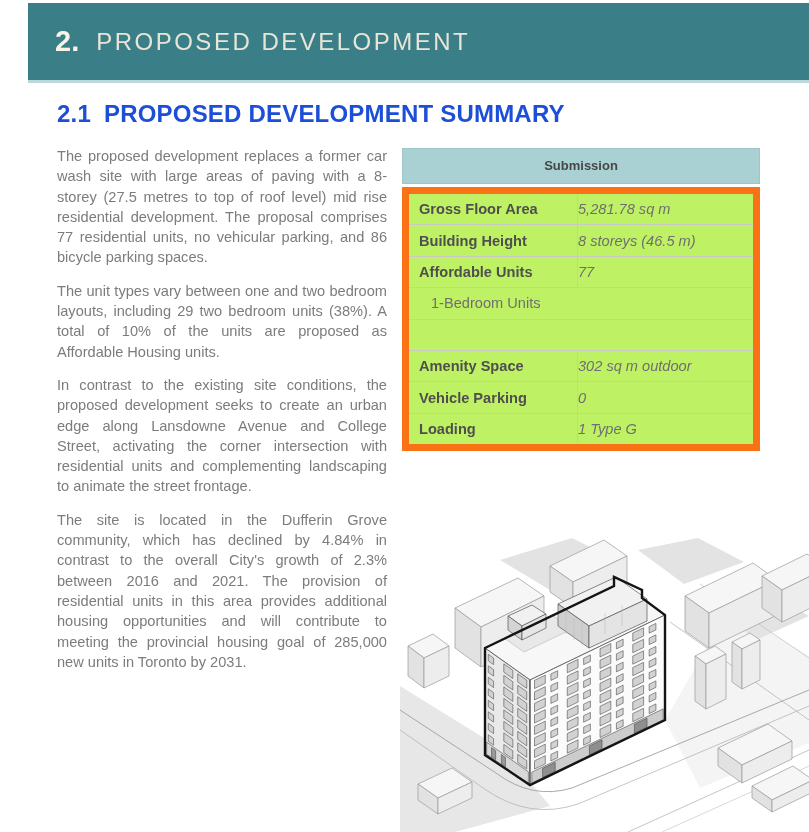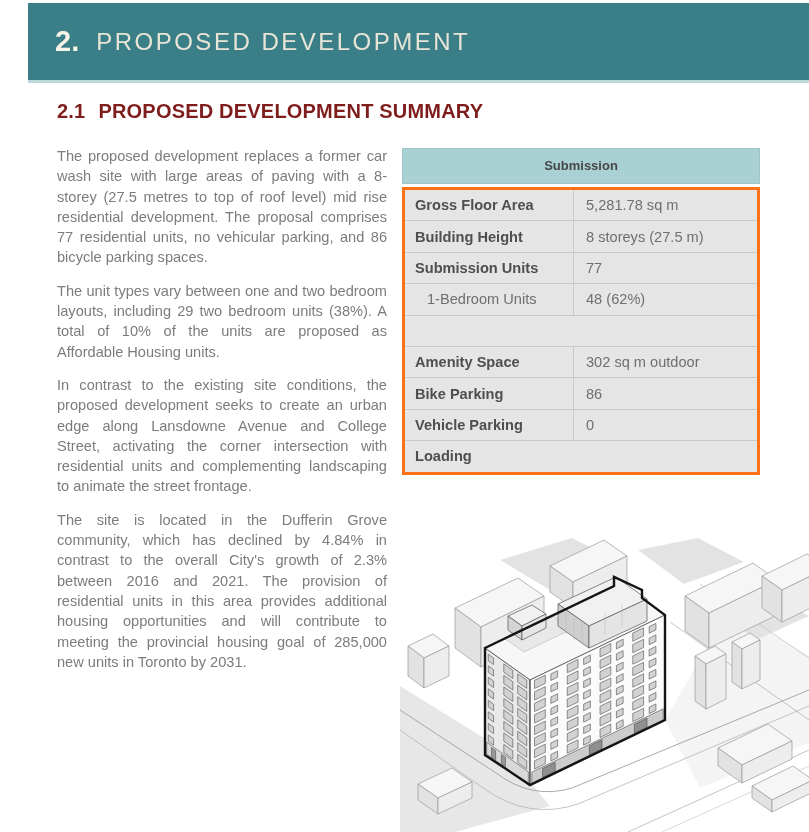--- a/index.html
+++ b/index.html
@@ -17,51 +17,51 @@
   .banner-number {
     color:#f7f3e6; font-size:29px; font-weight:bold; margin-right:17px;
   }
   .banner-title {
     color:#e8e5d7; font-size:24px; font-weight:300; letter-spacing:2.5px;
   }
 
   
   .section-heading {
     position:absolute; left:57px; top:100px;
-    font-size:20px; font-weight:bold; color:#7f1d1d; letter-spacing:0.2px;
+    font-size:24px; font-weight:bold; color:#1d4ed8; letter-spacing:0.2px;
     white-space:nowrap;
   }
   .section-heading .heading-number { margin-right:13px; }
 
   
   .body-col {
     position:absolute; left:57px; top:146px; width:330px;
     font-size:14.6px; line-height:20.3px; color:#7c7c7c; text-align:justify;
   }
   .body-col p { margin:0 0 13px 0; }
 
   
   .submission { position:absolute; left:402px; top:148px; width:358px; }
   .submission-header {
     background:#a9d1d3; border:1px solid #a3c4c6; box-sizing:border-box;
     text-align:center; font-weight:bold; color:#474747; font-size:13px;
     padding:9px 0 10px 0;
   }
-  .submission-body { margin-top:3px; border:3px solid #f97316; background:#e5e5e5; }
+  .submission-body { margin-top:3px; border:7px solid #f97316; background:#bef264; }
   .srow { display:flex; height:30.4px; align-items:stretch; border-top:1px solid #c9c9c9; }
   .srow:first-child { border-top:none; }
   .scell-label {
     width:168px; box-sizing:border-box; padding-left:10px;
     font-weight:bold; color:#4f4f4f; font-size:14.6px;
     display:flex; align-items:center;
   }
   .srow.sub .scell-label { font-weight:normal; color:#6f6f6f; padding-left:22px; }
   .scell-value {
-    flex:1; box-sizing:border-box; border-left:1px solid #c9c9c9; padding-left:12px;
-    color:#6f6f6f; font-size:14.6px; display:flex; align-items:center;
+    flex:1; box-sizing:border-box; border-left:1px solid #c9c9c9; 
+    color:#6f6f6f; font-size:14.6px; display:flex; align-items:center;font-style:italic;
   }
 
   
   .illustration { position:absolute; left:400px; top:538px; width:409px; height:294px; }
   .illustration svg { display:block; }
 </style>
 </head>
 <body>
 
 <div class="page">
@@ -84,46 +84,42 @@
 
   <div class="submission">
     <div class="submission-header">Submission</div>
     <div class="submission-body">
       <div class="srow">
         <div class="scell-label">Gross Floor Area</div>
         <div class="scell-value">5,281.78 sq m</div>
       </div>
       <div class="srow">
         <div class="scell-label">Building Height</div>
-        <div class="scell-value">8 storeys (27.5 m)</div>
-      </div>
-      <div class="srow">
-        <div class="scell-label">Submission Units</div>
+        <div class="scell-value">8 storeys (46.5 m)</div>
+      </div>
+      <div class="srow">
+        <div class="scell-label">Affordable Units</div>
         <div class="scell-value">77</div>
       </div>
       <div class="srow sub">
         <div class="scell-label">1-Bedroom Units</div>
-        <div class="scell-value">48 (62%)</div>
       </div>
       <div class="srow">
       </div>
       <div class="srow">
         <div class="scell-label">Amenity Space</div>
         <div class="scell-value">302 sq m outdoor</div>
       </div>
       <div class="srow">
-        <div class="scell-label">Bike Parking</div>
-        <div class="scell-value">86</div>
-      </div>
-      <div class="srow">
         <div class="scell-label">Vehicle Parking</div>
         <div class="scell-value">0</div>
       </div>
       <div class="srow">
         <div class="scell-label">Loading</div>
+        <div class="scell-value">1 Type G</div>
       </div>
     </div>
   </div>
 
   <div class="illustration">
     <svg width="409" height="294" viewBox="0 0 409 294" xmlns="http://www.w3.org/2000/svg">
 
       <polygon points="0,148 105,213 150,268 55,294 0,294" fill="#e7e7e7" stroke="none"></polygon>
       <polygon points="265,182 330,70 409,118 409,205 300,250" fill="#f4f4f4" stroke="none"></polygon>
 

